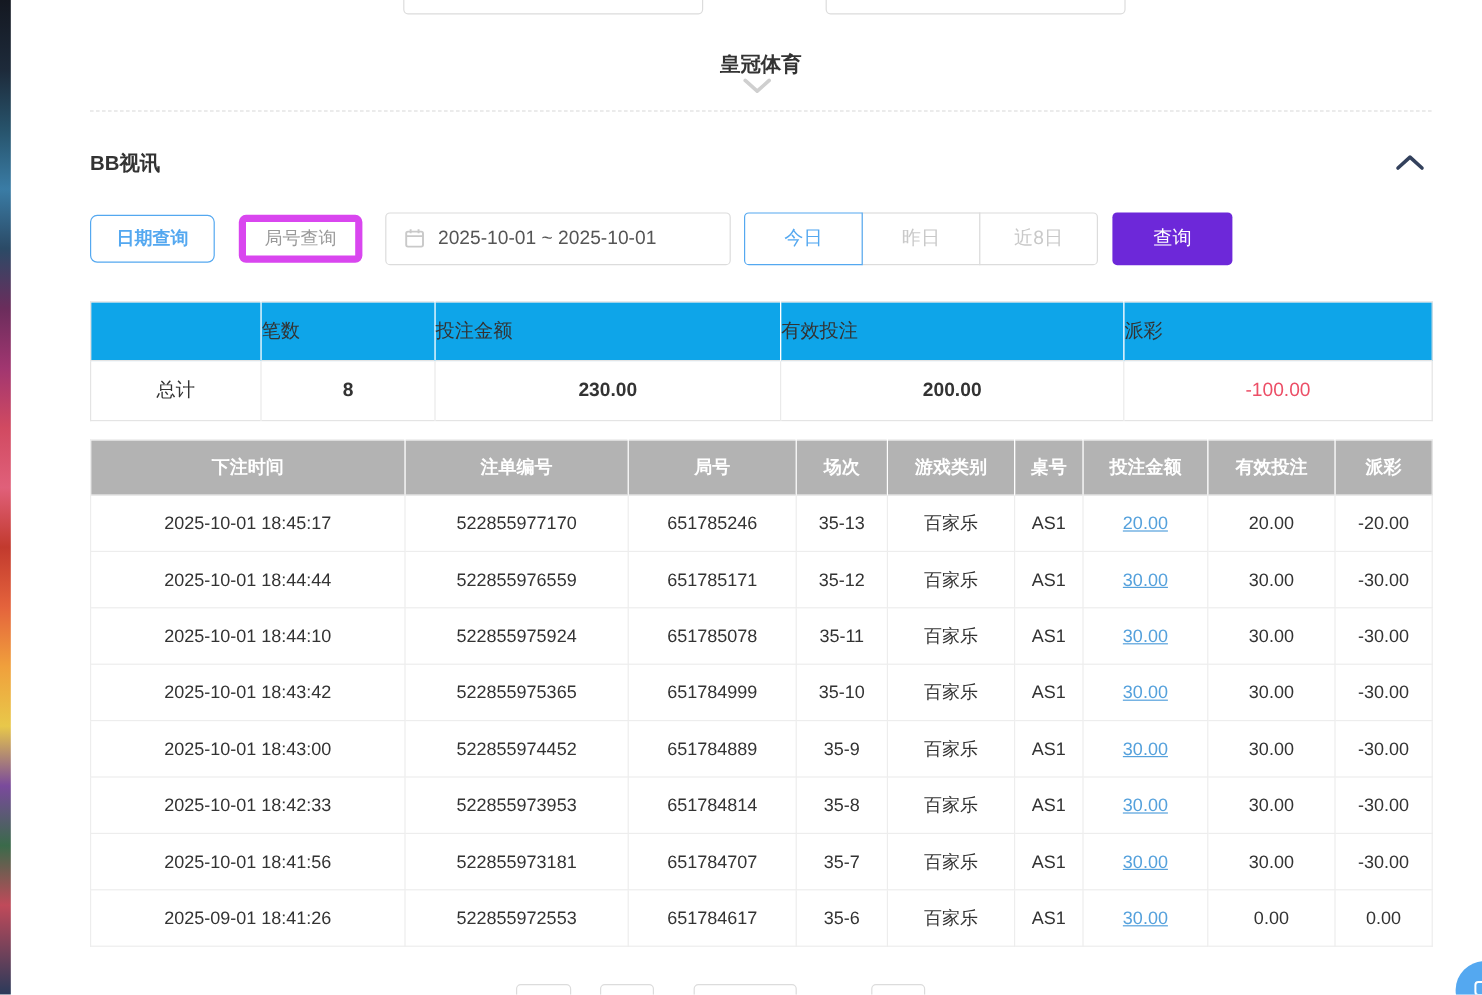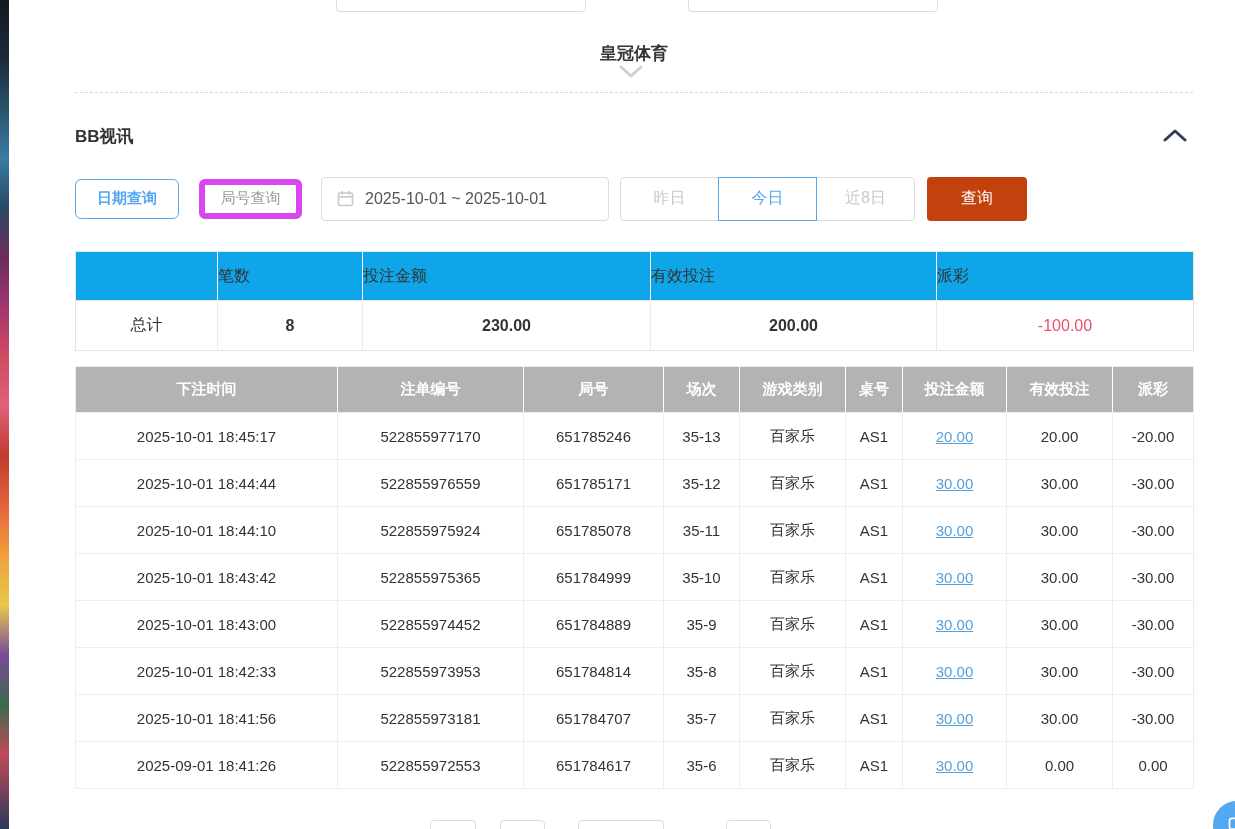--- a/index.html
+++ b/index.html
@@ -66,21 +66,21 @@
   .seg {
     width: 99px; height: 44px; background: #fff; border: 1px solid #dcdcdc;
     color: #c9c9c9; font-size: 16px; cursor: pointer; margin-left: -1px;
     font-family: inherit;
   }
   .seg:first-child { margin-left: 0; border-radius: 4px 0 0 4px; }
   .seg:last-child { border-radius: 0 4px 4px 0; }
   .seg.active { border-color: #54a8f0; color: #54a8f0; position: relative; z-index: 1; }
   .btn-search {
     margin-left: 12px; width: 100px; height: 44px; border: none; border-radius: 4px;
-    background: #c2410c; color: #fff; font-size: 16px; cursor: pointer;
+    background: #6d28d9; color: #fff; font-size: 16px; cursor: pointer;
     font-family: inherit;
   }
 
   table { border-collapse: collapse; table-layout: fixed; width: 1118px; }
 
   .summary-table { margin-top: 29px; border: 1px solid #e4e4e4; }
   .summary-table th {
     background: #0ea5e9; height: 49px; font-weight: 400; font-size: 16px;
     color: #333; text-align: left; border-right: 1px solid #fff;
   }
@@ -161,22 +161,22 @@
           <svg width="17" height="17" viewBox="0 0 17 17">
             <rect x="1.5" y="3" width="14" height="12.5" rx="1.5" fill="none" stroke="#c9c9c9" stroke-width="1.6"></rect>
             <line x1="1.5" y1="6.8" x2="15.5" y2="6.8" stroke="#c9c9c9" stroke-width="1.6"></line>
             <line x1="5.2" y1="1" x2="5.2" y2="4.4" stroke="#c9c9c9" stroke-width="1.6"></line>
             <line x1="11.8" y1="1" x2="11.8" y2="4.4" stroke="#c9c9c9" stroke-width="1.6"></line>
           </svg>
         </span>
         <span>2025-10-01 ~ 2025-10-01</span>
       </div>
       <div class="btn-group">
+        <button class="seg active">今日</button>
         <button class="seg">昨日</button>
-        <button class="seg active">今日</button>
         <button class="seg">近8日</button>
       </div>
       <button class="btn-search">查询</button>
     </div>
 
     <table class="summary-table">
       <colgroup>
         <col style="width:142px">
           <col style="width:145px">
           <col style="width:288px">

